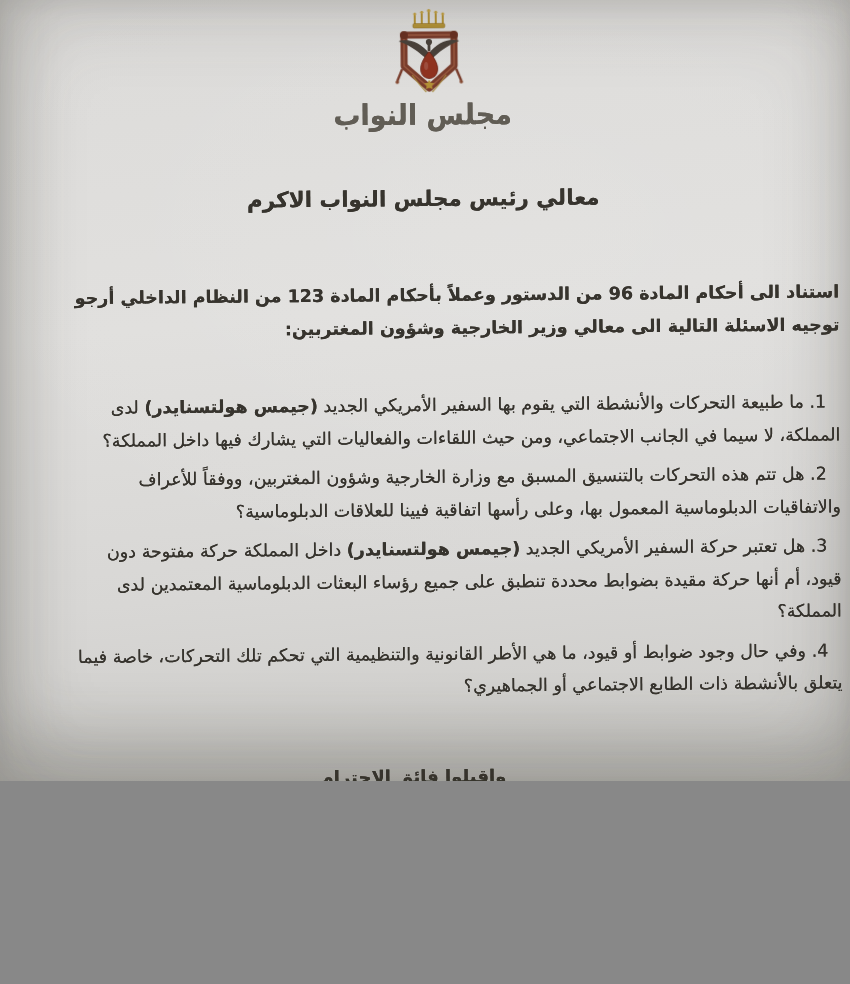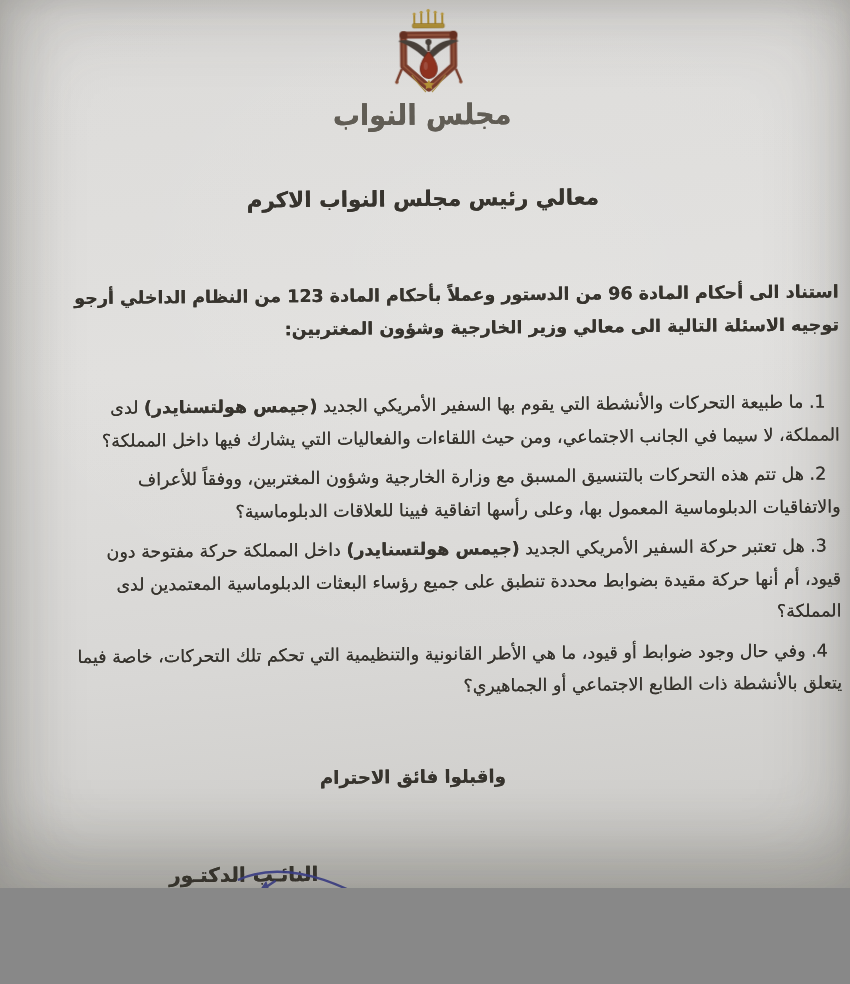--- a/index.html
+++ b/index.html
@@ -1,17 +1,17 @@
 <!DOCTYPE html>
 <html lang="ar" style="--paper: #dcdbd8; --ink: #37342e; --sig: #3d429f; --crown: #b6922e; --mantle: #7d3b29; --eagle: #4a4139; --globe: #96311d;"><head>
 <meta charset="utf-8">
 <style>
   html,body{margin:0;padding:0;background:#888;}
   .page{
-    position:relative;width:850px;height:888px;overflow:hidden;
+    position:relative;width:850px;height:781px;overflow:hidden;
     background:
       radial-gradient(120% 80% at 60% 30%, rgba(255,255,255,.10), rgba(0,0,0,0) 60%),
       linear-gradient(175deg,#dbdad8 0%,#e0dfdd 40%,#d8d7d5 72%,#cbcac7 100%);
     font-family:"DejaVu Sans",sans-serif;color:var(--ink,#37342e);
   }
   .page::before{
     content:"";position:absolute;inset:0;pointer-events:none;z-index:5;
     box-shadow:inset 0 0 90px rgba(70,65,58,.20), inset 0 -50px 60px rgba(58,53,46,.18),
                inset 25px 0 60px rgba(70,65,58,.07), inset 0 6px 18px rgba(0,0,0,.05);
   }

